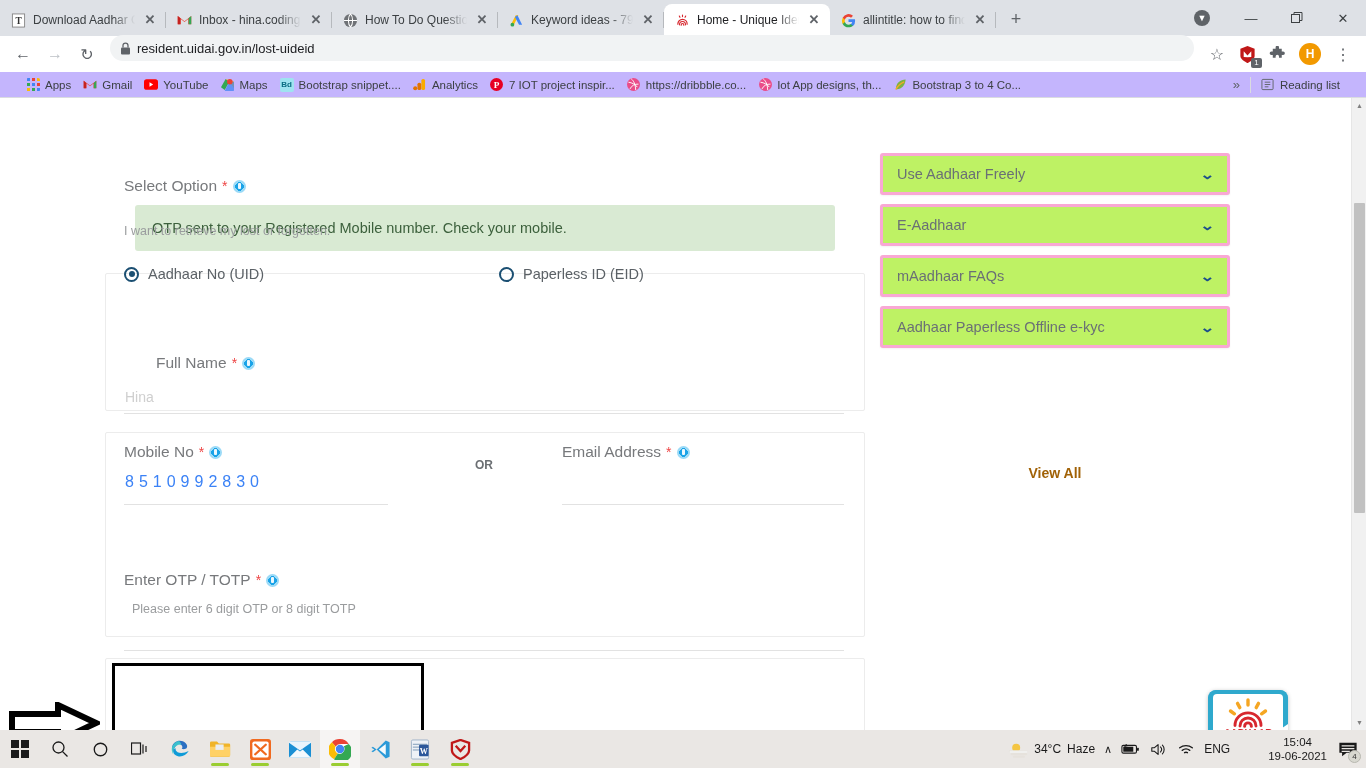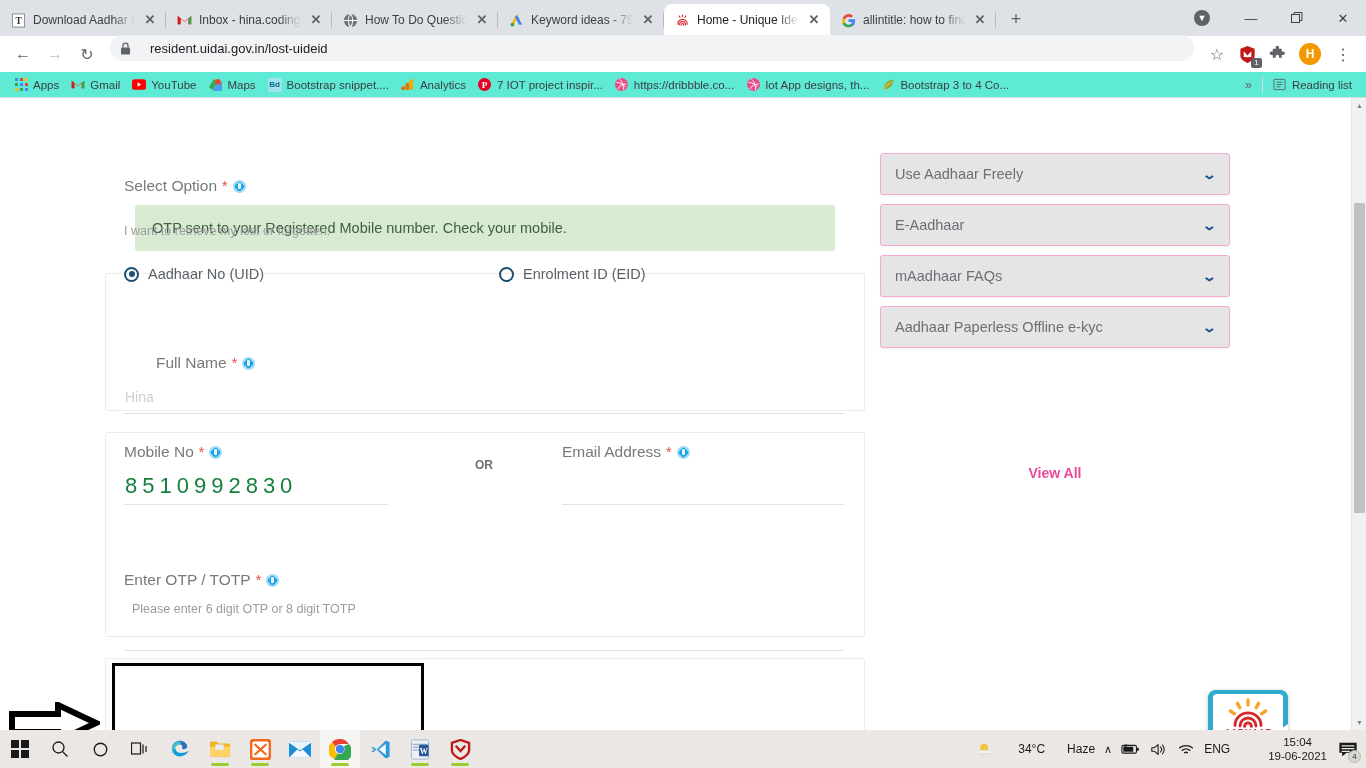--- a/index.html
+++ b/index.html
@@ -67,42 +67,42 @@
     gap: 2px;
   }
   .navbtn {
     width: 30px; height: 30px; display: flex; align-items: center;
     justify-content: center; color: #5f6368; font-size: 16px; border-radius: 50%;
   }
   .navbtn.dim { color: #bdc1c6; }
   .omnibox {
     flex: 1 1 auto; height: 26px; background: #f1f3f4; border-radius: 13px;
     margin: 0 6px 12px 6px; display: flex; align-items: center; padding: 0 10px;
-    gap: 19px; font-size: 13px; color: #202124;
+    gap: 6px; font-size: 13px; color: #202124;
   }
   .lock { font-size: 11px; color: #5f6368; }
   .tb-right { display: flex; align-items: center; gap: 2px; }
   .ext-badge {
     position: relative; width: 26px; height: 26px; display: flex;
     align-items: center; justify-content: center;
   }
   .ext-badge .num {
     position: absolute; right: -2px; bottom: -1px; background: #5f6368;
     color: #fff; font-size: 8px; line-height: 10px; min-width: 11px;
     text-align: center; border-radius: 2px; padding: 0 1px;
   }
   .avatar {
     width: 22px; height: 22px; border-radius: 50%; background: #f29900;
     color: #fff; font-size: 12px; font-weight: bold; display: flex;
     align-items: center; justify-content: center; margin: 0 5px;
   }
 
   .bookmarks {
     position: absolute; top: 72px; left: 0; width: 1366px; height: 26px;
-    background: #5eead4; display: flex; align-items: center; padding: 0 8px;
+    background: #c4b5fd; display: flex; align-items: center; padding: 0 20px;
     font-size: 11.5px; color: #3c4043; border-bottom: 1px solid #dadce0;
   }
   .bm {
     display: flex; align-items: center; gap: 5px; padding: 2px 6px;
     white-space: nowrap; flex: 0 0 auto; max-width: 150px;
   }
   .bm-ico {
     width: 14px; height: 14px; flex: 0 0 14px; border-radius: 2px;
     display: flex; align-items: center; justify-content: center;
     font-size: 8px; font-weight: bold; overflow: hidden;
@@ -171,21 +171,21 @@
     content: ""; position: absolute; left: 2.5px; top: 2.5px; width: 6px;
     height: 6px; border-radius: 50%; background: #1b4f72;
   }
   .radio.off { border-color: #1b4f72; }
   .radio-label { font-size: 14.5px; color: #5b6166; }
 
   .underline {
     position: absolute; height: 1px; background: #e2e2e2;
   }
   .fieldtext {
-    position: absolute; color: #15803d; font-size: 22px; letter-spacing: 5px;
+    position: absolute; color: #3b82f6; font-size: 16px; letter-spacing: 5px;
     font-family: "Liberation Sans", sans-serif;
   }
   .fieldtext.name { font-size: 14px; letter-spacing: 0; color: #cfcfcf; }
   .ortext {
     position: absolute; font-size: 12px; color: #6b6f73; font-weight: 600;
   }
   .hlbox {
     position: absolute; left: 112px; top: 565px; width: 312px; height: 88px;
     border: 3px solid #000; background: transparent;
   }
@@ -194,32 +194,32 @@
   }
 
   
   .faq-title {
     position: absolute; left: 892px; top: 108px; display: flex;
     align-items: center; gap: 11px; font-size: 19px; color: #1a1a1a;
     font-weight: 600;
   }
   .faq-item {
     position: absolute; left: 880px; width: 350px; height: 42px;
-    background: #e5e5e5; border: 1px solid #f9a8d4; border-radius: 3px;
+    background: #bef264; border: 3px solid #f9a8d4; border-radius: 3px;
     box-shadow: 0 1px 2px rgba(0,0,0,.05);
     display: flex; align-items: center; justify-content: space-between;
     padding: 0 14px; font-size: 14.5px; color: #6a7075;
   }
   .faq-chev {
     color: #1d4f8c; font-size: 13px; font-weight: 700;
     transform: scaleX(1.4);
   }
   .viewall {
     position: absolute; left: 880px; top: 367px; width: 350px;
-    text-align: center; font-size: 14px; color: #ec4899; font-weight: 600;
+    text-align: center; font-size: 14px; color: #a16207; font-weight: 600;
   }
   .askbox {
     position: absolute; left: 1208px; top: 592px; width: 80px; height: 78px;
     border-radius: 8px; overflow: hidden;
     background: linear-gradient(180deg, #2ea9cf 0%, #2ea9cf 55%, #1f83ad 100%);
     box-shadow: 0 1px 4px rgba(0,0,0,.25);
   }
 
   
   .taskbar {
@@ -506,21 +506,21 @@
         <span class="req">*</span>
         <span class="infoi"></span>
       </div>
       <div class="sublabel" style="left:124px; top:126px;">I want to retrieve my lost or forgotten:</div>
       <div class="radio-row" style="left:124px; top:168px;">
         <span class="radio on"></span>
         <span class="radio-label">Aadhaar No (UID)</span>
       </div>
       <div class="radio-row" style="left:499px; top:168px;">
         <span class="radio off"></span>
-        <span class="radio-label">Enrolment ID (EID)</span>
+        <span class="radio-label">Paperless ID (EID)</span>
       </div>
 
       <div class="card card2"></div>
       <div class="flabel" style="left:124px; top:256px;margin-left:32px;">
         <span>Full Name</span>
         <span class="req">*</span>
         <span class="infoi"></span>
       </div>
       <div class="fieldtext name" style="left:125px; top:291px;">Hina</div>
       <div class="underline" style="left:124px; top:315px; width:720px;"></div>
@@ -698,21 +698,21 @@
         </svg>
     </div>
     <div class="tb-ico run">
       <svg width="21" height="21" viewBox="0 0 22 22">
           <path d="M11 1 2 4v8c0 4.6 9 9 9 9s9-4.4 9-9V4z" fill="none" stroke="#c01818" stroke-width="2.4"></path>
           <path d="M6 7l5 5.5L16 7" fill="none" stroke="#c01818" stroke-width="2.4"></path>
         </svg>
     </div>
 
     <div class="tray">
-      <div style="display:flex;align-items:center;gap:22px;">
+      <div style="display:flex;align-items:center;gap:6px;">
         <span>
           <svg width="20" height="17" viewBox="0 0 22 18">
               <circle cx="9" cy="7" r="4.4" fill="#f4c542"></circle>
               <path d="M2 11h18M4 14h16M6.5 17h11" stroke="#e6e2dc" stroke-width="2.4" stroke-linecap="round"></path>
               <path d="M3 11.6h17" stroke="#f0f0ee" stroke-width="2.6" stroke-linecap="round"></path>
             </svg>
         </span>
         <span>34°C</span>
         <span>Haze</span>
       </div>

